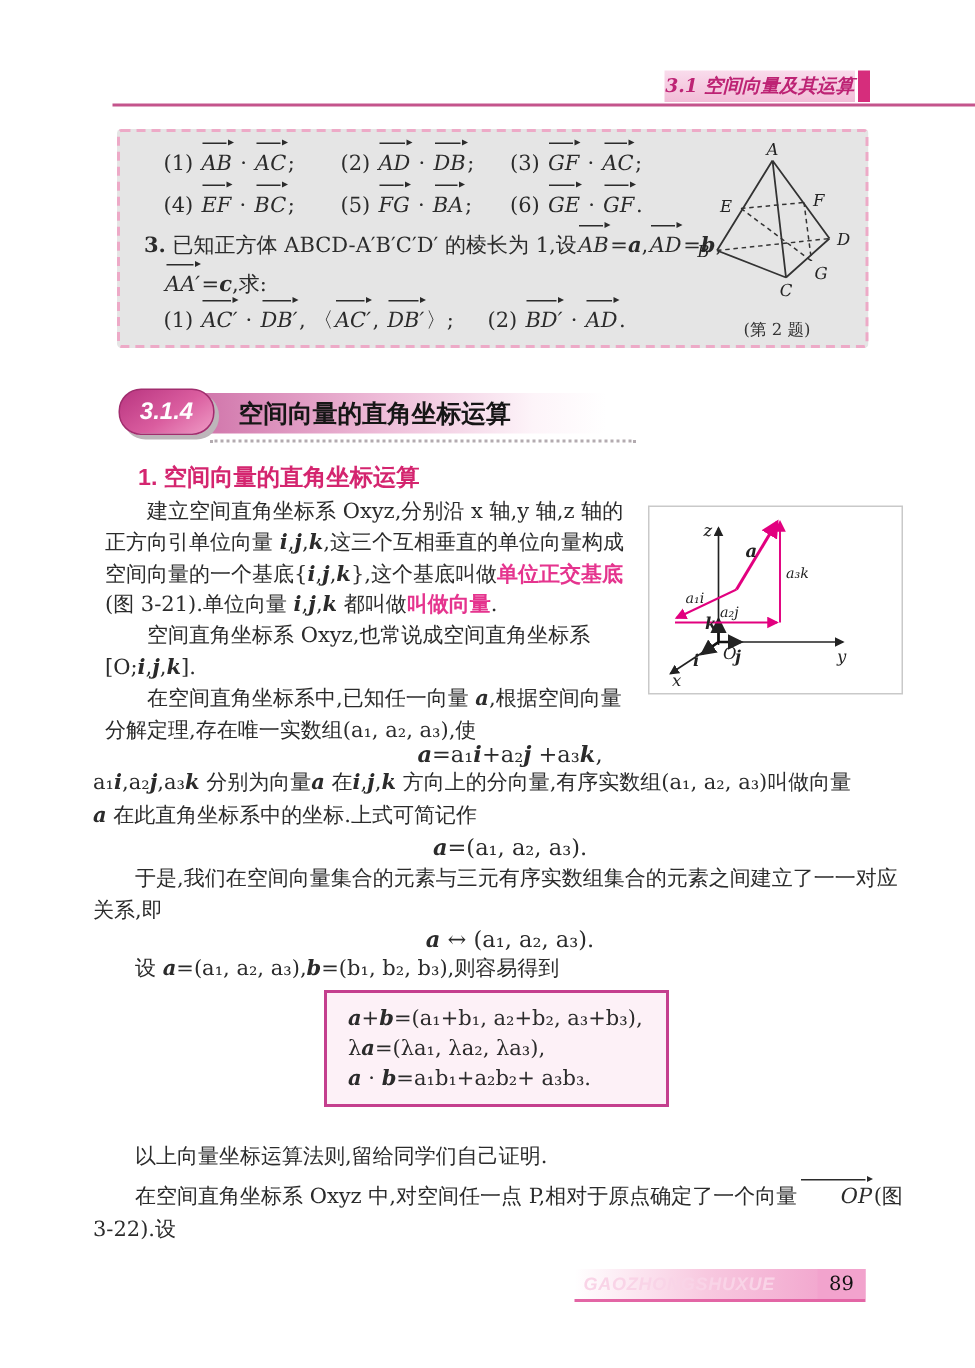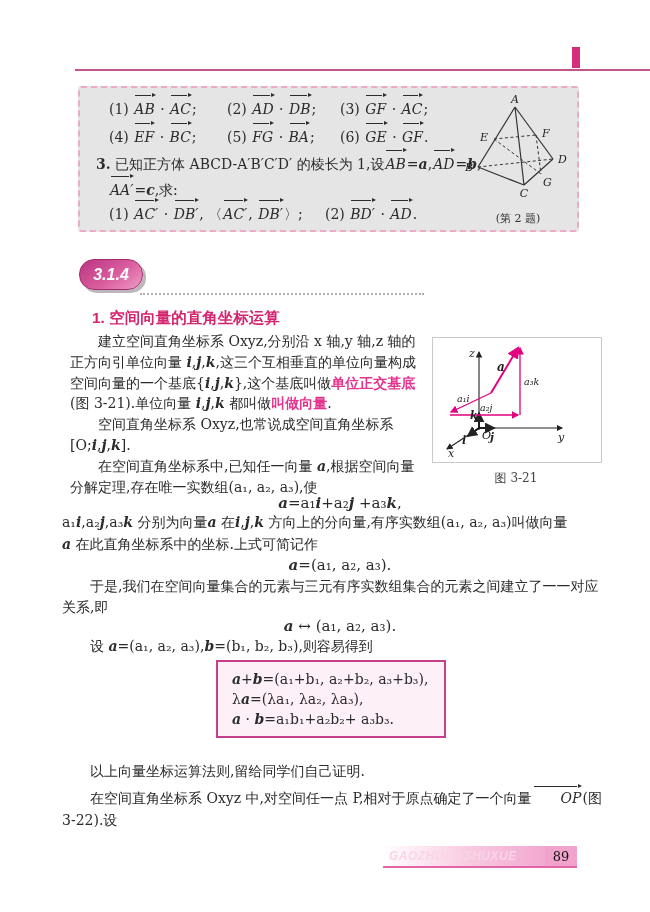--- a/index.html
+++ b/index.html
@@ -71,20 +71,23 @@
   .pno{width:32px;display:flex;align-items:center;justify-content:center;background:#f2a3cd;
        font-size:13px;color:#111;}
 
   svg text{font-family:"DejaVu Serif","Liberation Serif",serif;}
 </style>
 </head>
 <body>
 
 <div class="page">
 
+  <div class="tab">
+    <span>3.1  空间向量及其运算</span>
+  </div>
   <div class="tabbar"></div>
   <div class="hrule"></div>
 
   <div class="exbox">
     <span class="exitem" style="top:9px;left:29px">(1) <span class="vec">AB</span> · <span class="vec">AC</span>;</span>
     <span class="exitem" style="top:9px;left:147px">(2) <span class="vec">AD</span> · <span class="vec">DB</span>;</span>
     <span class="exitem" style="top:9px;left:260px">(3) <span class="vec">GF</span> · <span class="vec">AC</span>;</span>
     <span class="exitem" style="top:37px;left:29px">(4) <span class="vec">EF</span> · <span class="vec">BC</span>;</span>
     <span class="exitem" style="top:37px;left:147px">(5) <span class="vec">FG</span> · <span class="vec">BA</span>;</span>
     <span class="exitem" style="top:37px;left:260px">(6) <span class="vec">GE</span> · <span class="vec">GF</span>.</span>
@@ -108,20 +111,23 @@
           <text x="95" y="70">D</text>
           <text x="25" y="48" text-anchor="end">E</text>
           <text x="79" y="44">F</text>
           <text x="80" y="93">G</text>
         </g>
       </svg>
       <div class="tetracap">(第 2 题)</div>
     </div>
   </div>
 
+  <div class="banner">
+    <span>空间向量的直角坐标运算</span>
+  </div>
   <div class="badge">
     <span>3.1.4</span>
   </div>
   <div class="dotline"></div>
   <div class="subhead">1. 空间向量的直角坐标运算</div>
 
   <div class="ncol">
     <div class="ind">建立空间直角坐标系 <span class="mi">Oxyz</span>,分别沿 <span class="mi">x</span> 轴,<span class="mi">y</span> 轴,<span class="mi">z</span> 轴的</div>
     <div>正方向引单位向量 <span class="mv">i</span>,<span class="mv">j</span>,<span class="mv">k</span>,这三个互相垂直的单位向量构成</div>
     <div>空间向量的一个基底{<span class="mv">i</span>,<span class="mv">j</span>,<span class="mv">k</span>},这个基底叫做<span class="hl">单位正交基底</span></div>
@@ -166,21 +172,20 @@
         <text x="37" y="81" font-weight="bold">k</text>
         <text x="57" y="103" font-weight="bold">j</text>
         <text x="29" y="106" font-weight="bold">i</text>
         <text x="64" y="33" font-weight="bold" font-size="12">a</text>
         <text x="24" y="64" font-size="9.5">a₁i</text>
         <text x="47" y="73" font-size="9.5">a₂j</text>
         <text x="91" y="47" font-size="9.5">a₃k</text>
       </g>
     </svg>
   </div>
-  <div class="figcap321">图 3-21</div>
 
   <div class="eq" style="top:493px"><span class="mv">a</span>=<span class="mi">a</span>₁<span class="mv">i</span>+<span class="mi">a</span>₂<span class="mv">j</span> +<span class="mi">a</span>₃<span class="mv">k</span>,</div>
   <div class="fl" style="top:512px"><span class="mi">a</span>₁<span class="mv">i</span>,<span class="mi">a</span>₂<span class="mv">j</span>,<span class="mi">a</span>₃<span class="mv">k</span> 分别为向量<span class="mv">a</span> 在<span class="mv">i</span>,<span class="mv">j</span>,<span class="mv">k</span> 方向上的分向量,有序实数组(<span class="mi">a</span>₁, <span class="mi">a</span>₂, <span class="mi">a</span>₃)叫做向量</div>
   <div class="fl" style="top:534px"><span class="mv">a</span> 在此直角坐标系中的坐标.上式可简记作</div>
   <div class="eq" style="top:555px"><span class="mv">a</span>=(<span class="mi">a</span>₁, <span class="mi">a</span>₂, <span class="mi">a</span>₃).</div>
   <div class="fl ind" style="top:576px">于是,我们在空间向量集合的元素与三元有序实数组集合的元素之间建立了一一对应</div>
   <div class="fl" style="top:597px">关系,即</div>
   <div class="eq" style="top:616px"><span class="mv">a</span> ↔ (<span class="mi">a</span>₁, <span class="mi">a</span>₂, <span class="mi">a</span>₃).</div>
   <div class="fl ind" style="top:636px">设 <span class="mv">a</span>=(<span class="mi">a</span>₁, <span class="mi">a</span>₂, <span class="mi">a</span>₃),<span class="mv">b</span>=(<span class="mi">b</span>₁, <span class="mi">b</span>₂, <span class="mi">b</span>₃),则容易得到</div>
 

